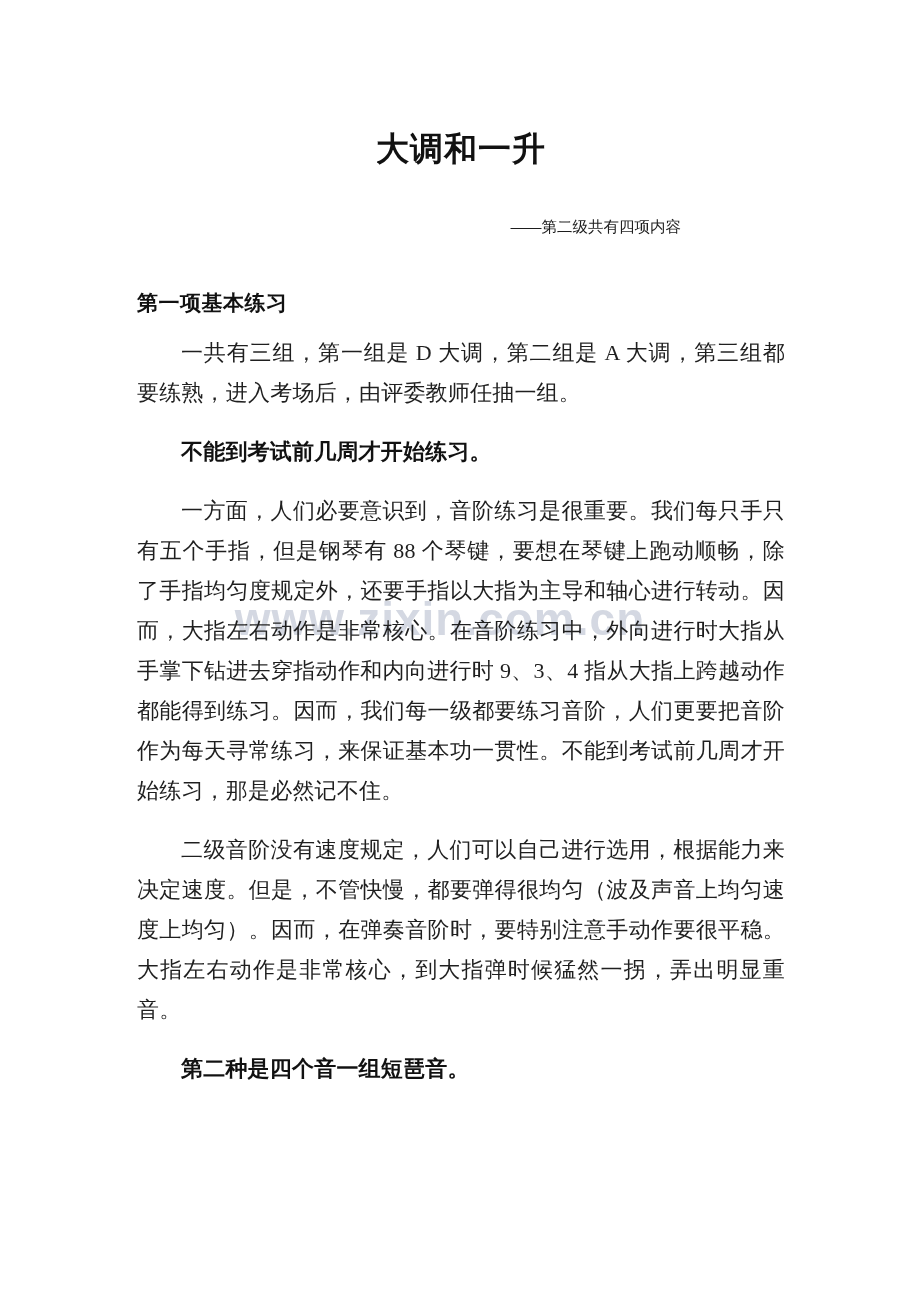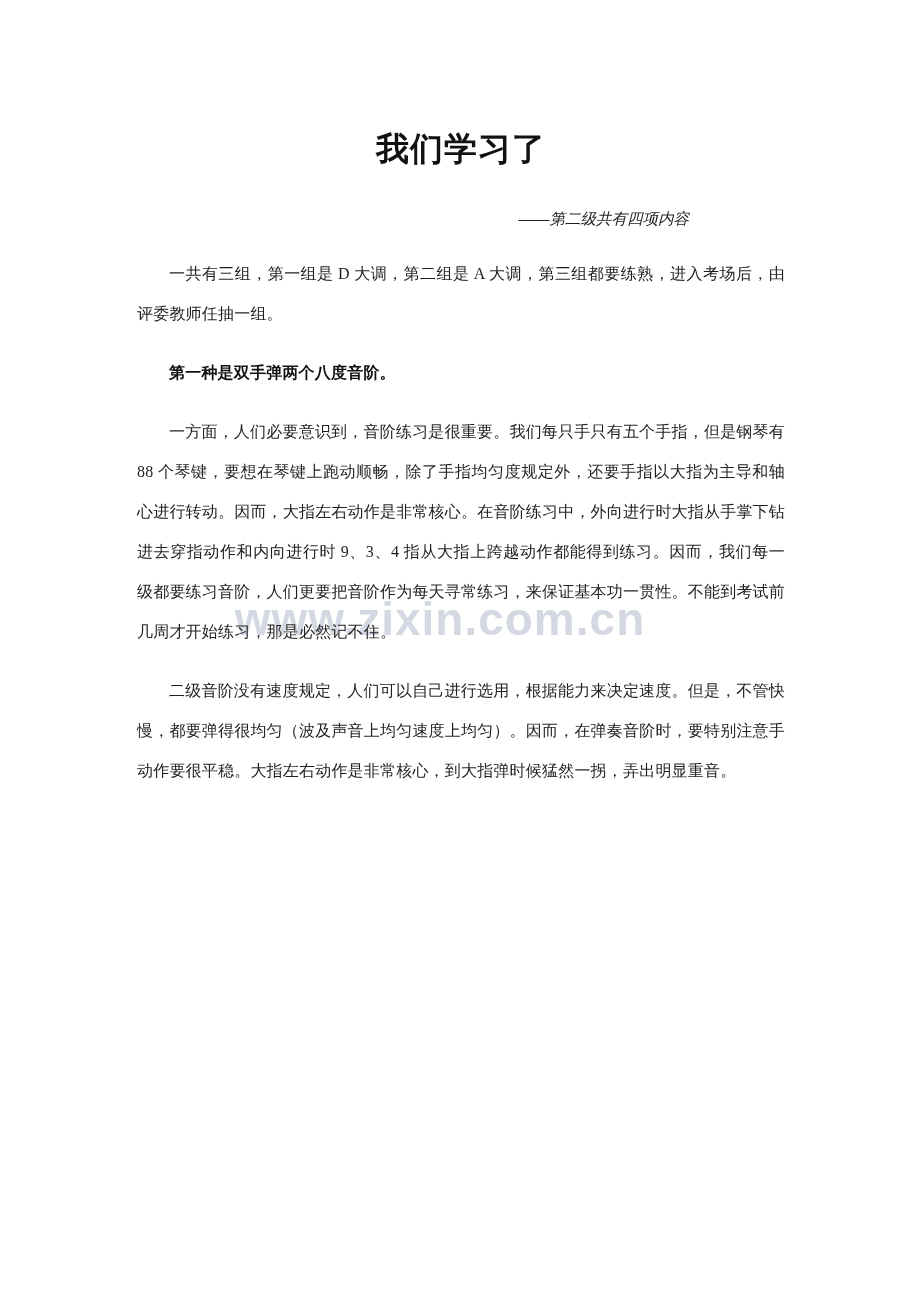--- a/index.html
+++ b/index.html
@@ -56,47 +56,46 @@
     text-align: center;
     font-family: "Liberation Sans", "DejaVu Sans", sans-serif;
     font-weight: 700;
     font-size: 33px;
     letter-spacing: 1px;
     color: #111111;
     line-height: 1.25;
   }
 
   .doc-subtitle {
-    margin: 8px;
+    margin: 16px;
     padding-top: 31px;
     padding-right: 88px;
     text-align: right;
     font-family: "Liberation Sans", "DejaVu Sans", sans-serif;
     font-weight: 400;
     font-size: 15.5px;
     color: #1d1d1d;
     line-height: 1.4;
-    font-style: italic;
   }
 
   .section-heading {
     margin: 0;
     padding-top: 36px;
     font-family: "Liberation Serif", "DejaVu Serif", serif;
     font-weight: 700;
     font-size: 21px;
     color: #111111;
     line-height: 1.3;
     letter-spacing: 0.5px;
   }
 
   .para {
     margin: 0;
     padding-top: 19px;
-    font-size: 16px;
+    font-size: 22px;
     line-height: 40px;
     text-align: justify;
     text-justify: inter-ideograph;
     text-indent: 2em;
     color: #1f1f1f;
     letter-spacing: 0.2px;
   }
 
   .para.bold {
     font-weight: 700;
@@ -109,30 +108,32 @@
 </style>
 </head>
 <body>
 
 <div class="page">
 
   <div class="watermark">www.zixin.com.cn</div>
 
   <div class="content">
 
-    <h1 class="doc-title">我们学习了</h1>
+    <h1 class="doc-title">大调和一升</h1>
 
     <div class="doc-subtitle">——第二级共有四项内容</div>
 
+    <h2 class="section-heading">第一项基本练习</h2>
 
     <p class="para first-after-heading">一共有三组，第一组是 D 大调，第二组是 A 大调，第三组都要练熟，进入考场后，由评委教师任抽一组。</p>
 
 
-    <p class="para bold">第一种是双手弹两个八度音阶。</p>
+    <p class="para bold">不能到考试前几周才开始练习。</p>
 
     <p class="para">一方面，人们必要意识到，音阶练习是很重要。我们每只手只有五个手指，但是钢琴有 88 个琴键，要想在琴键上跑动顺畅，除了手指均匀度规定外，还要手指以大指为主导和轴心进行转动。因而，大指左右动作是非常核心。在音阶练习中，外向进行时大指从手掌下钻进去穿指动作和内向进行时 9、3、4 指从大指上跨越动作都能得到练习。因而，我们每一级都要练习音阶，人们更要把音阶作为每天寻常练习，来保证基本功一贯性。不能到考试前几周才开始练习，那是必然记不住。</p>
 
 
     <p class="para">二级音阶没有速度规定，人们可以自己进行选用，根据能力来决定速度。但是，不管快慢，都要弹得很均匀（波及声音上均匀速度上均匀）。因而，在弹奏音阶时，要特别注意手动作要很平稳。大指左右动作是非常核心，到大指弹时候猛然一拐，弄出明显重音。</p>
 
+    <p class="para bold">第二种是四个音一组短琶音。</p>
 
   </div>
 </div>
 
 </body></html>

